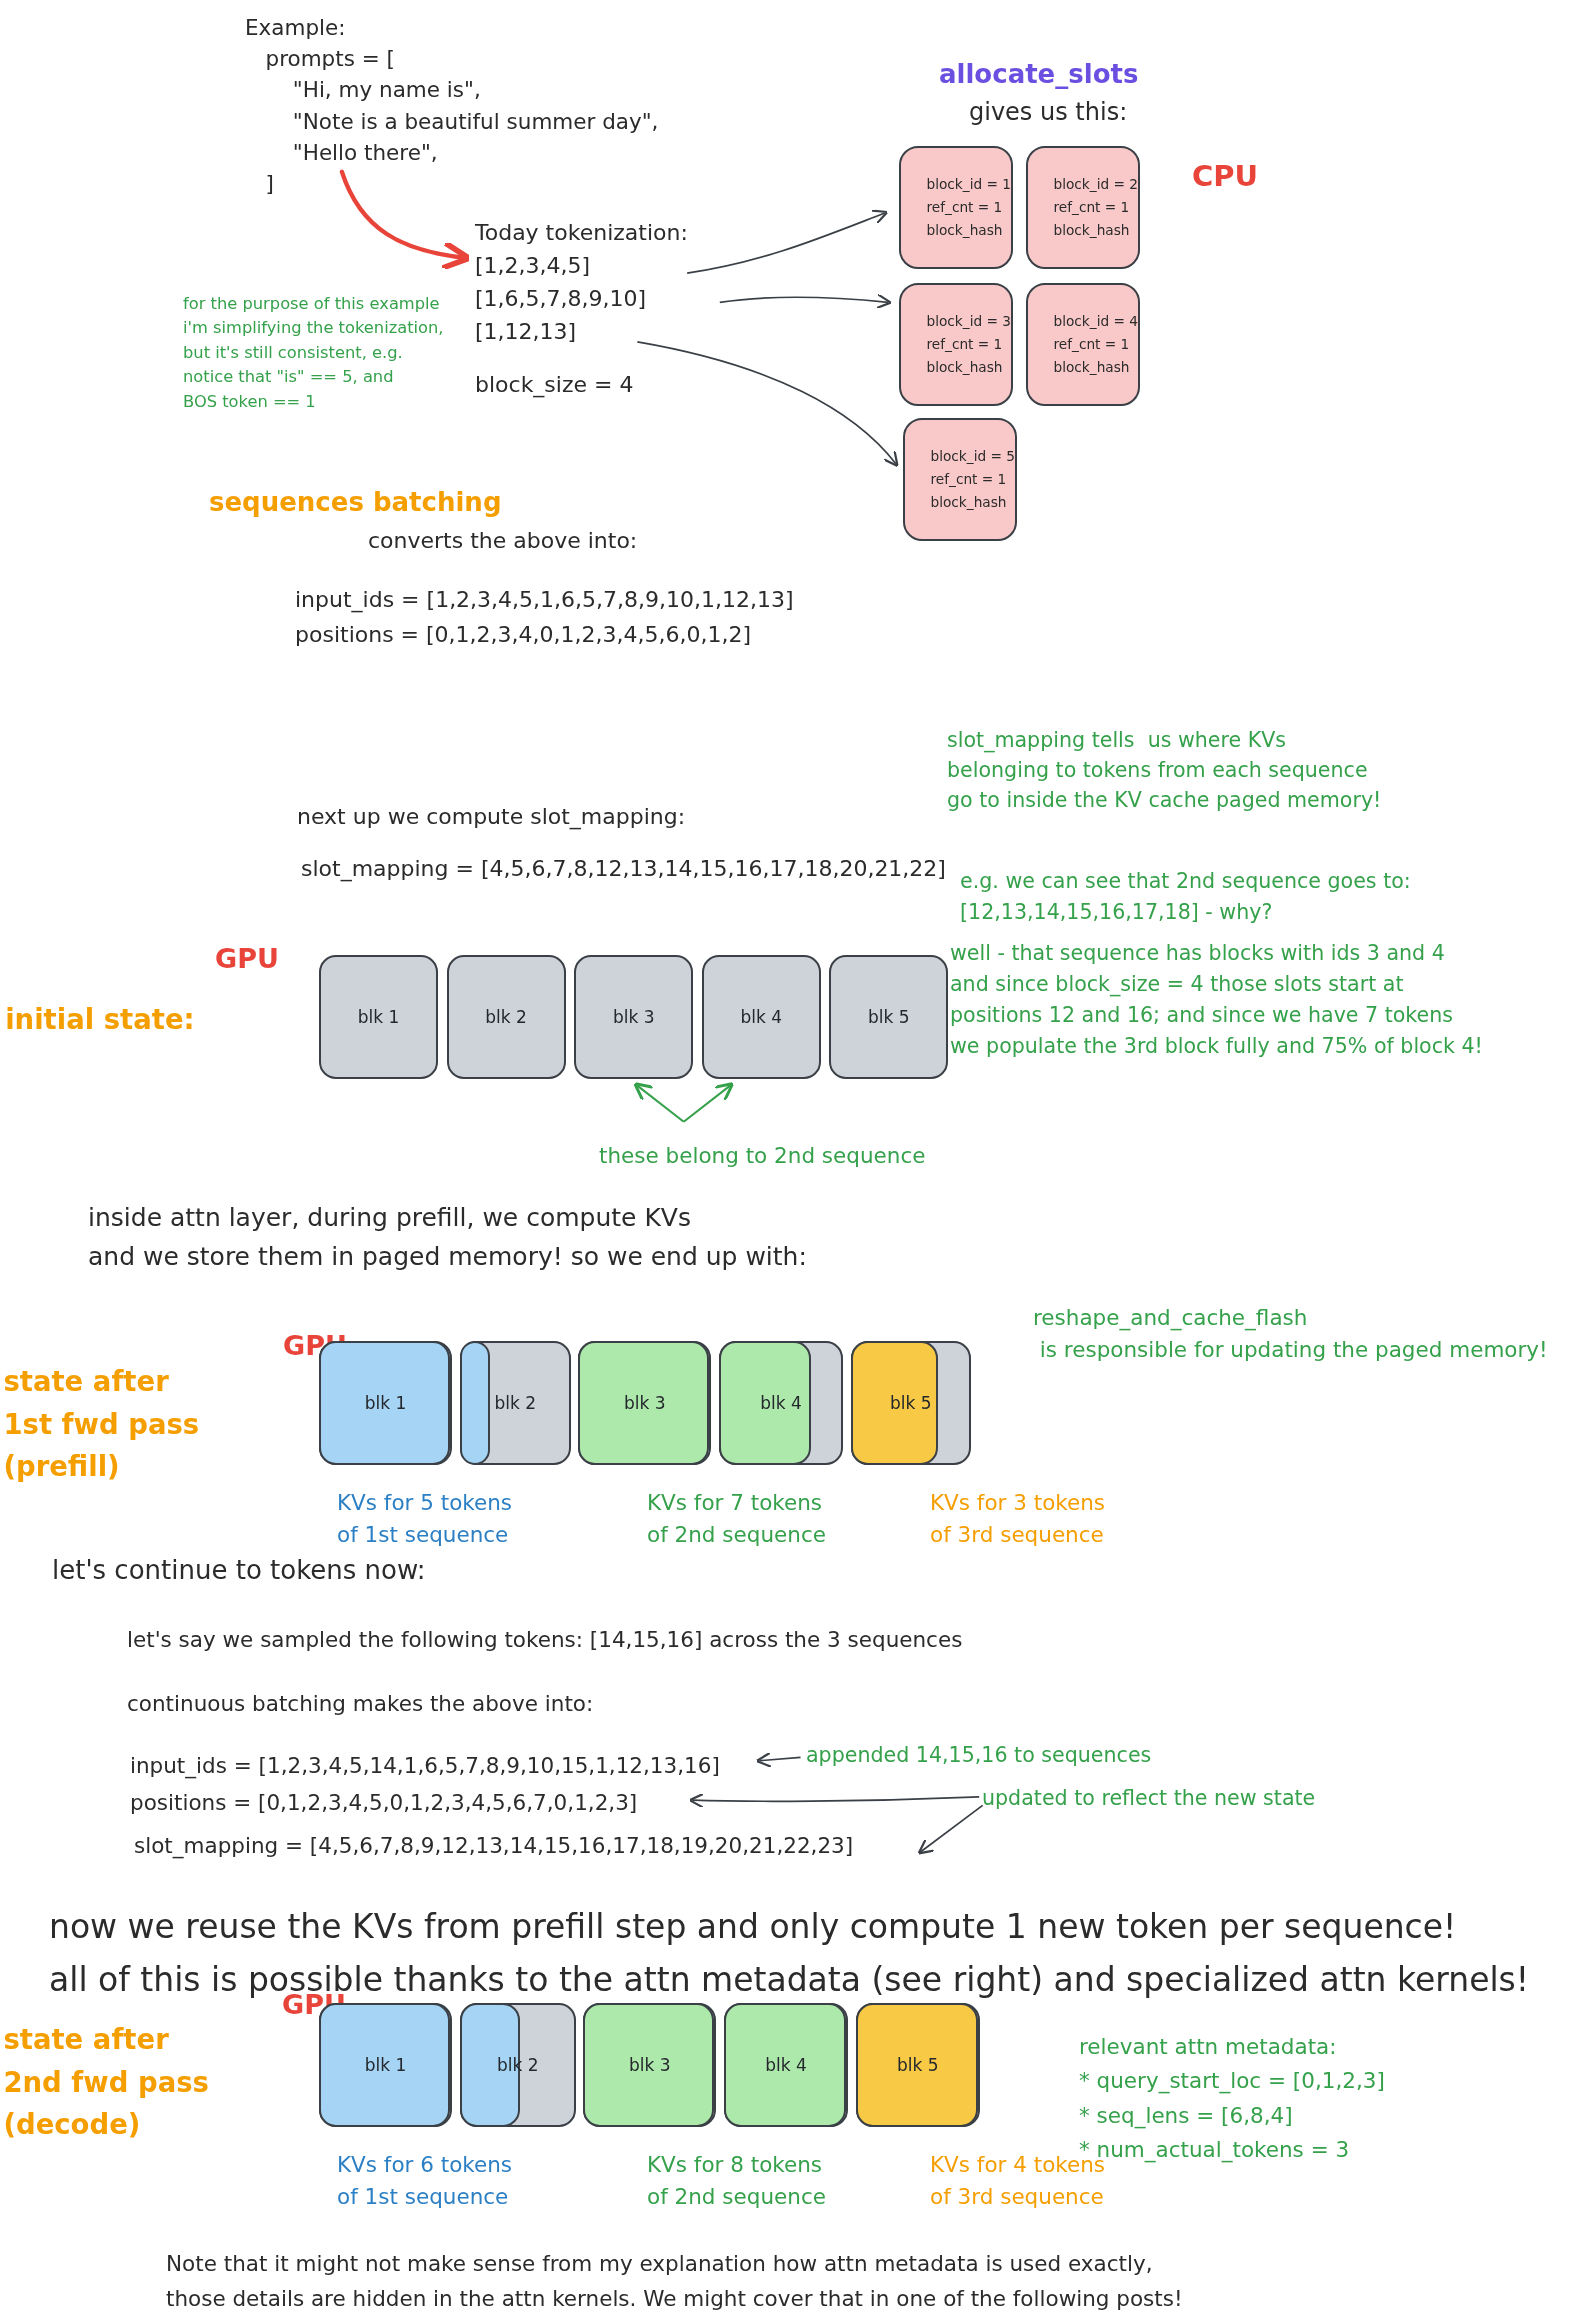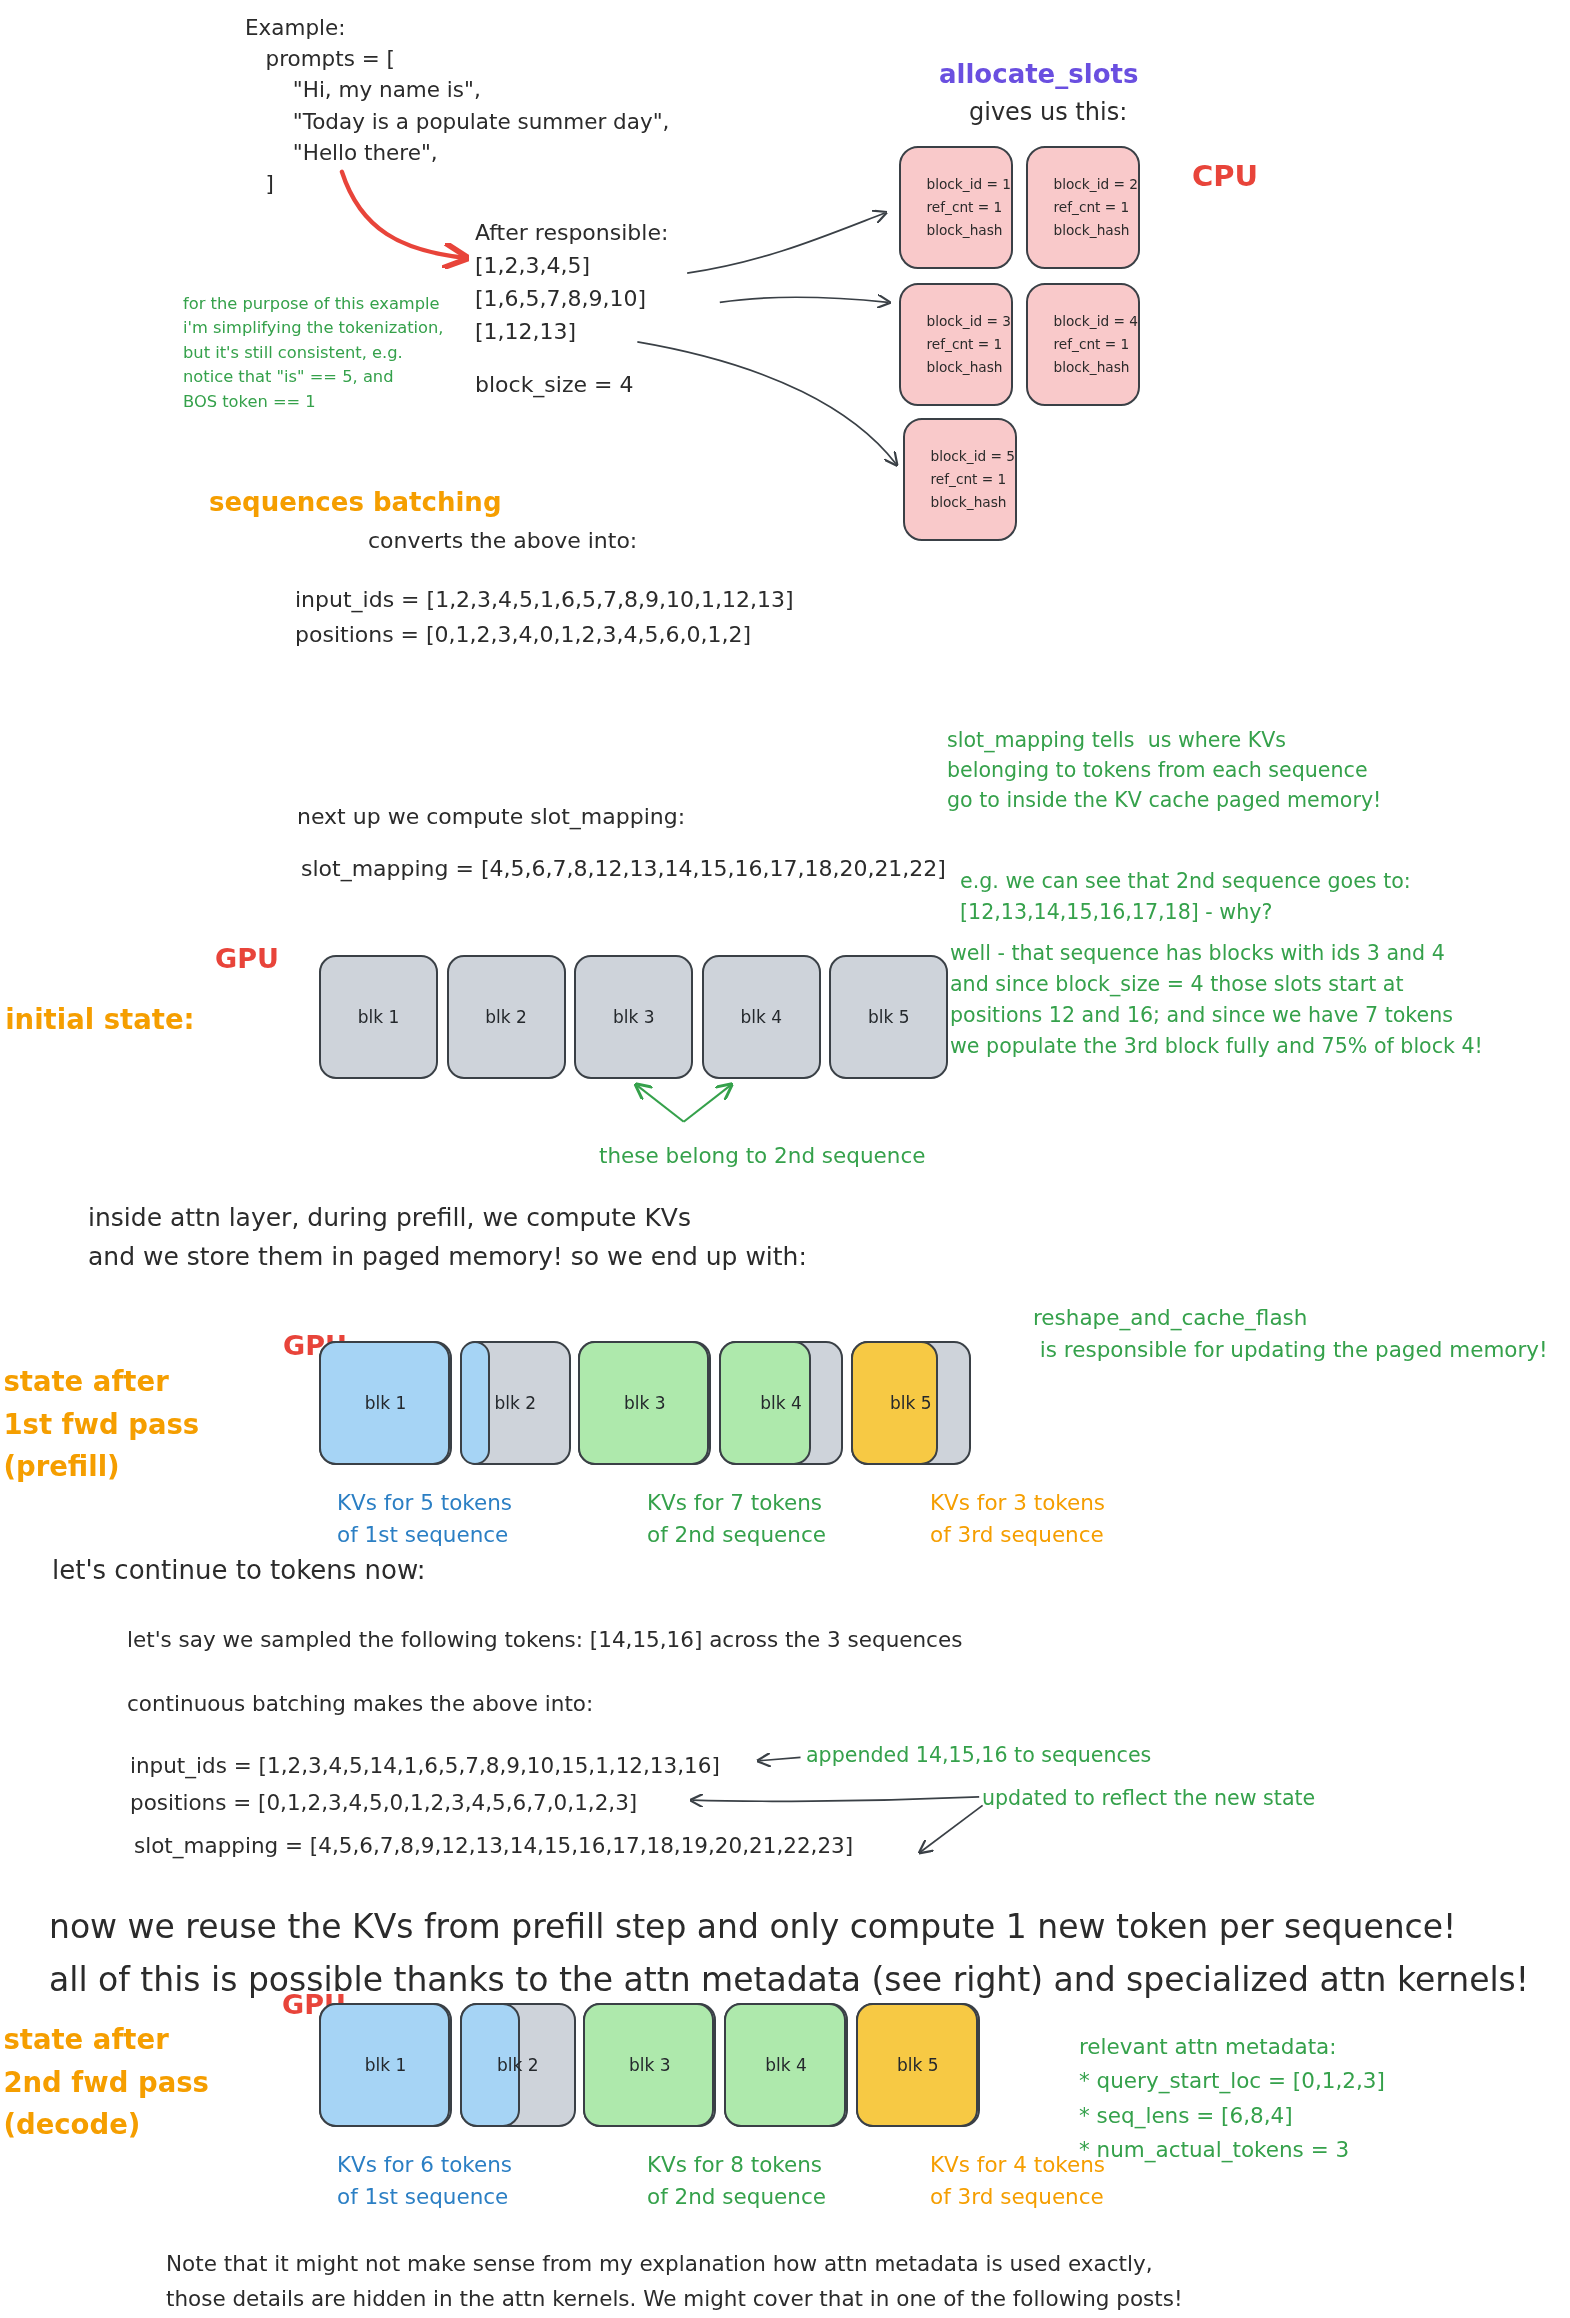--- a/index.html
+++ b/index.html
@@ -61,21 +61,21 @@
     <path d="M 796 1306 L 742 1264" fill="none" stroke="#35a14b" stroke-width="2.4" marker-end="url(#mh-green)"></path>
     <path d="M 796 1306 L 850 1264" fill="none" stroke="#35a14b" stroke-width="2.4" marker-end="url(#mh-green)"></path>
     <path d="M 932 2046 L 884 2050" fill="none" stroke="#3a4046" stroke-width="2" marker-end="url(#mh-black)"></path>
     <path d="M 1140 2092 C 1000 2098, 872 2098, 806 2096" fill="none" stroke="#3a4046" stroke-width="2" marker-end="url(#mh-black)"></path>
     <path d="M 1144 2102 L 1072 2156" fill="none" stroke="#3a4046" stroke-width="2" marker-end="url(#mh-black)"></path>
   </svg>
 
   <div class="txt" style="left:245px;top:12px;font-size:21.5px;line-height:1.45;">Example:
    prompts = [
        "Hi, my name is",
-       "Today is a populate summer day",
+       "Note is a beautiful summer day",
        "Hello there",
    ]</div>
 
   <div class="txt b" style="left: 939px; top: 55px; font-size: 26px; color: rgb(106, 79, 224);">allocate_slots</div>
   <div class="txt" style="left:969px;top:94px;font-size:24px;">gives us this:</div>
   <div class="txt b" style="left: 1192px; top: 155px; font-size: 29px; color: rgb(232, 68, 58);">CPU</div>
 
   <div class="cpu-block cpu-b1">
       <span class="lines">block_id = 1
 ref_cnt = 1
@@ -95,21 +95,21 @@
       <span class="lines">block_id = 4
 ref_cnt = 1
 block_hash</span>
     </div>
   <div class="cpu-block cpu-b5">
       <span class="lines">block_id = 5
 ref_cnt = 1
 block_hash</span>
     </div>
 
-  <div class="txt" style="left:475px;top:216px;font-size:22px;line-height:1.5;">After responsible:
+  <div class="txt" style="left:475px;top:216px;font-size:22px;line-height:1.5;">Today tokenization:
 [1,2,3,4,5]
 [1,6,5,7,8,9,10]
 [1,12,13]</div>
   <div class="txt" style="left:475px;top:368px;font-size:22px;">block_size = 4</div>
   <div class="txt" style="left: 183px; top: 292px; font-size: 16.3px; line-height: 1.5; color: rgb(53, 161, 75);">for the purpose of this example
 i'm simplifying the tokenization,
 but it's still consistent, e.g.
 notice that "is" == 5, and
 BOS token == 1</div>
 

